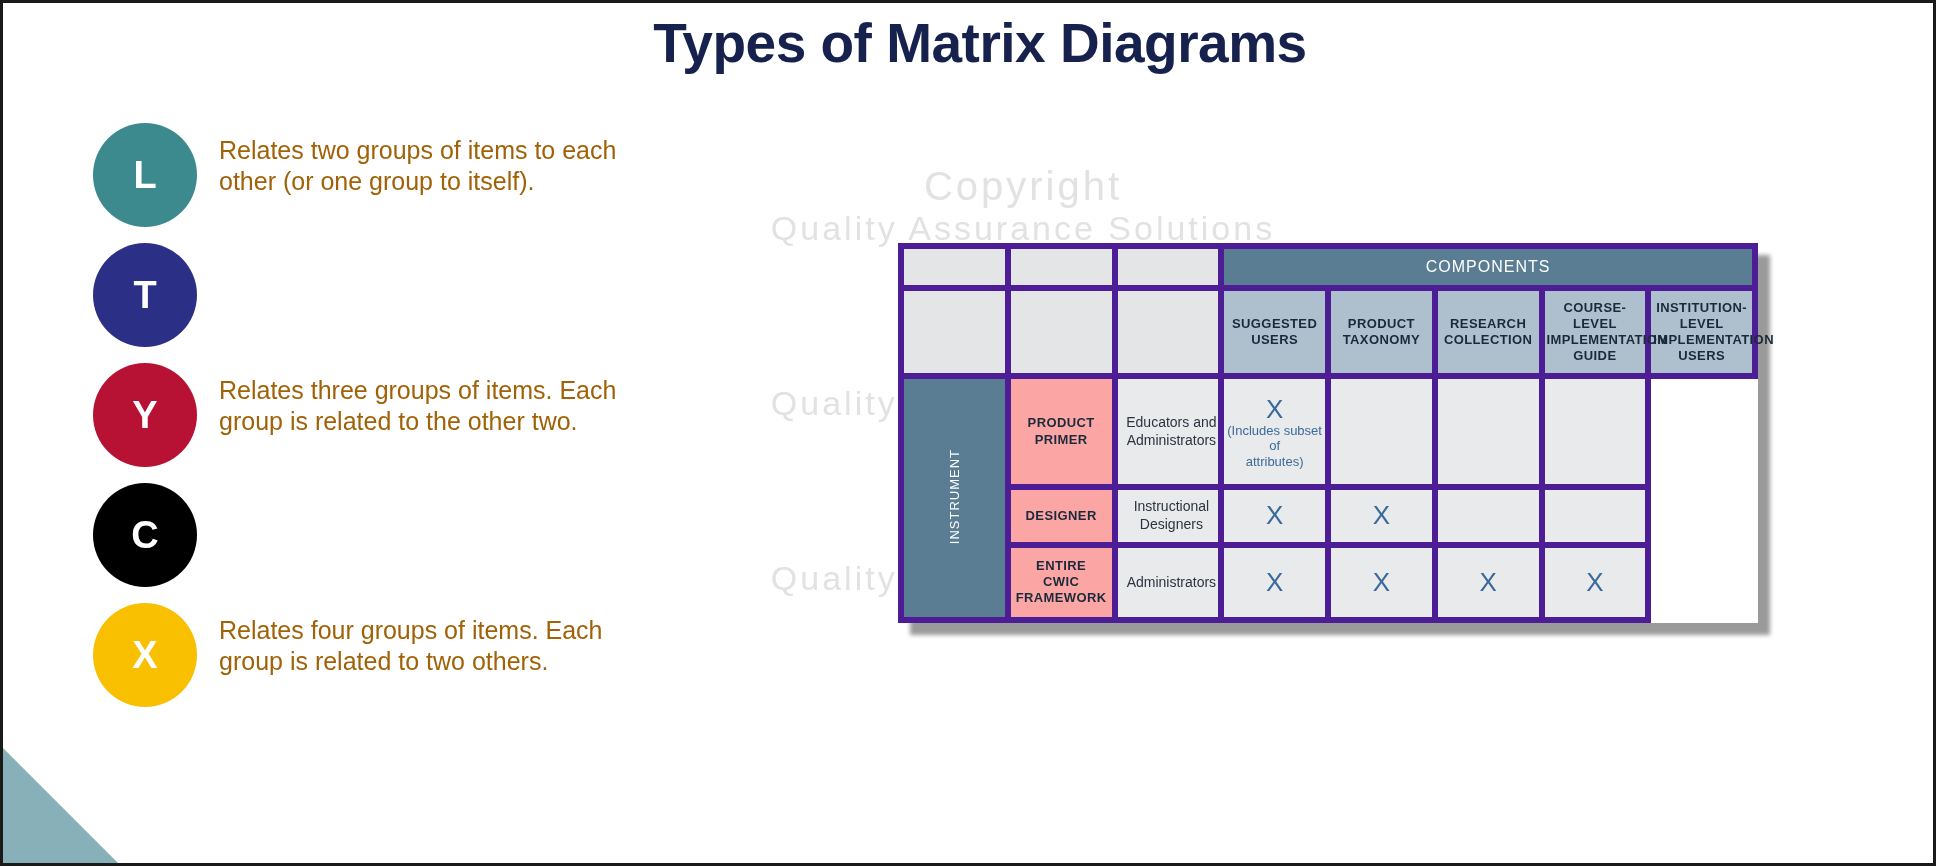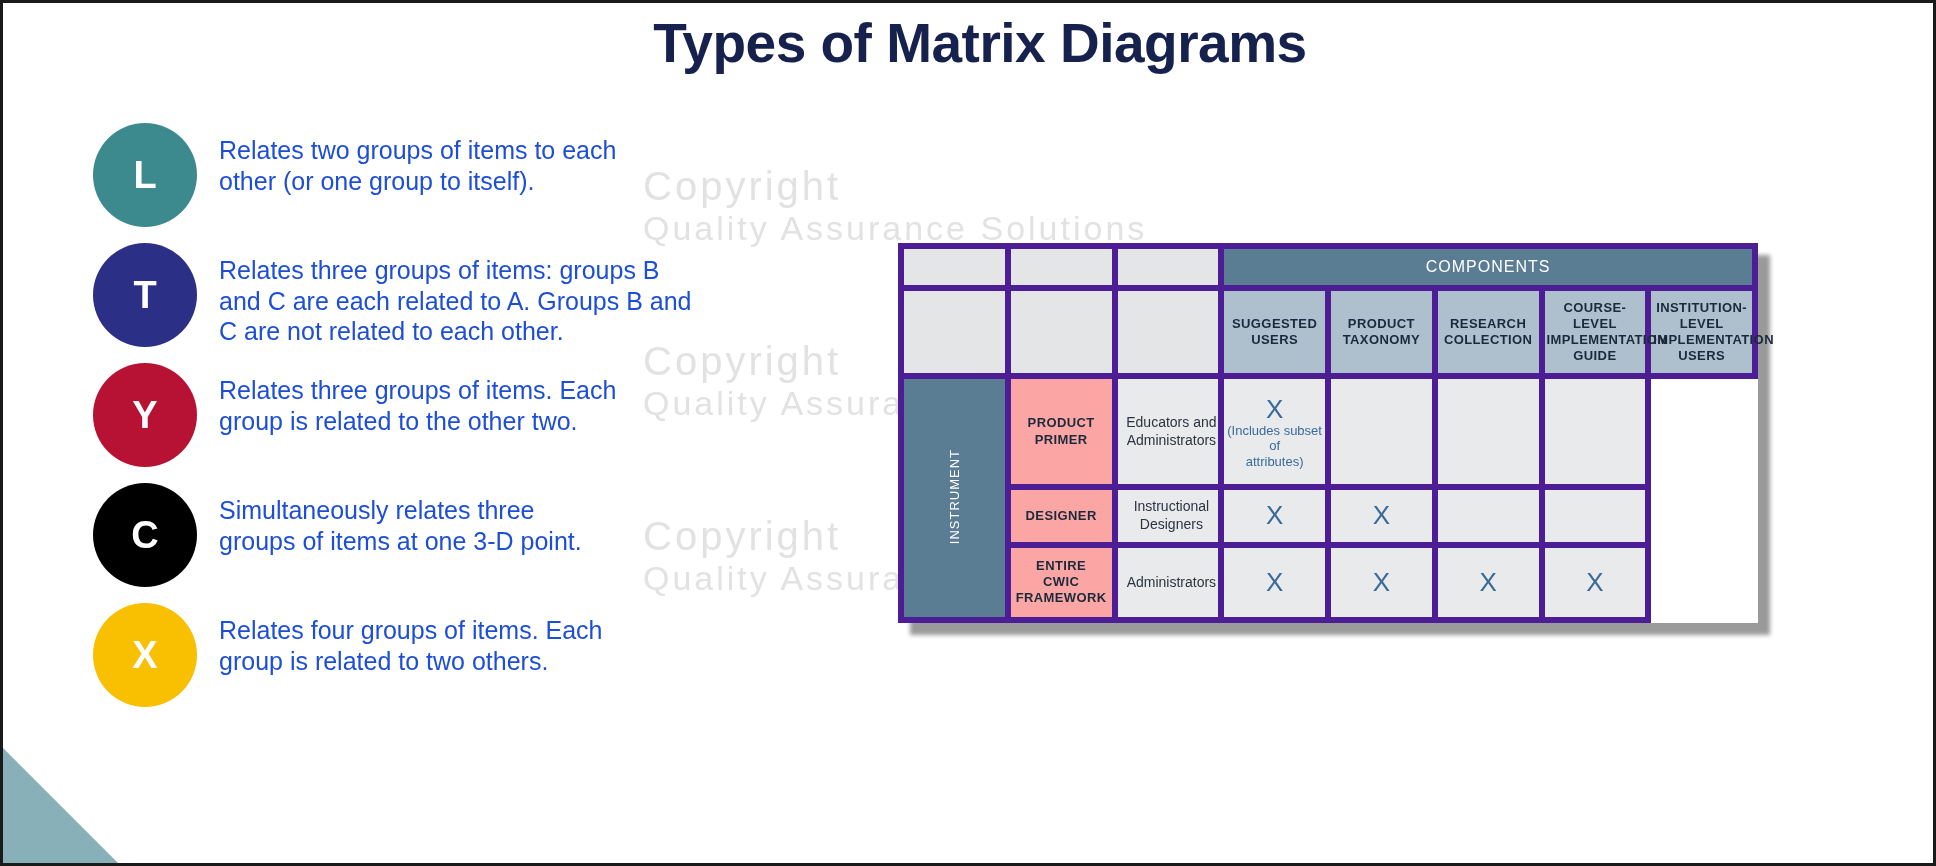--- a/index.html
+++ b/index.html
@@ -63,21 +63,21 @@
     align-items: center;
     justify-content: center;
     font-weight: bold;
     font-size: 38px;
     margin-right: 22px;
   }
   .badge.roof { font-size: 28px; }
   .legend-text {
     font-size: 25px;
     line-height: 1.22;
-    color: #1d4ed8;
+    color: #a16207;
     padding-top: 12px;
     white-space: pre-line;
   }
 
   
   #matrix-figure {
     position: absolute;
     left: 895px;
     top: 240px;
     width: 860px;
@@ -184,20 +184,21 @@
     top: 160px;
     width: 760px;
     pointer-events: none;
   }
   .wm-line {
     color: #e2e2e2;
     font-size: 40px;
     letter-spacing: 3px;
     line-height: 1.15;
     white-space: nowrap;
+    text-align: center;
   }
   .wm-line.small { font-size: 34px; }
   .wm-block { margin-bottom: 90px; }
 </style>
 </head>
 <body>
 
 <div id="slide">
 
   <div id="corner-triangle"></div>
@@ -207,35 +208,30 @@
   <div id="legend">
 
     <div class="legend-row">
       <div class="badge" style="background: rgb(61, 138, 142);">L</div>
       <div class="legend-text">Relates two groups of items to each
 other (or one group to itself).</div>
     </div>
 
     <div class="legend-row">
       <div class="badge" style="background: rgb(43, 47, 134);">T</div>
-      <div class="legend-text">Relates three groups of items: groups B
-and C are each related to A. Groups B and
-C are not related to each other.</div>
     </div>
 
     <div class="legend-row">
       <div class="badge" style="background: rgb(183, 17, 51);">Y</div>
       <div class="legend-text">Relates three groups of items. Each
 group is related to the other two.</div>
     </div>
 
     <div class="legend-row">
       <div class="badge" style="background: rgb(0, 0, 0);">C</div>
-      <div class="legend-text">Simultaneously relates three
-groups of items at one 3-D point.</div>
     </div>
 
     <div class="legend-row">
       <div class="badge" style="background: rgb(248, 192, 0);">X</div>
       <div class="legend-text">Relates four groups of items. Each
 group is related to two others.</div>
     </div>
 
 
   </div>

